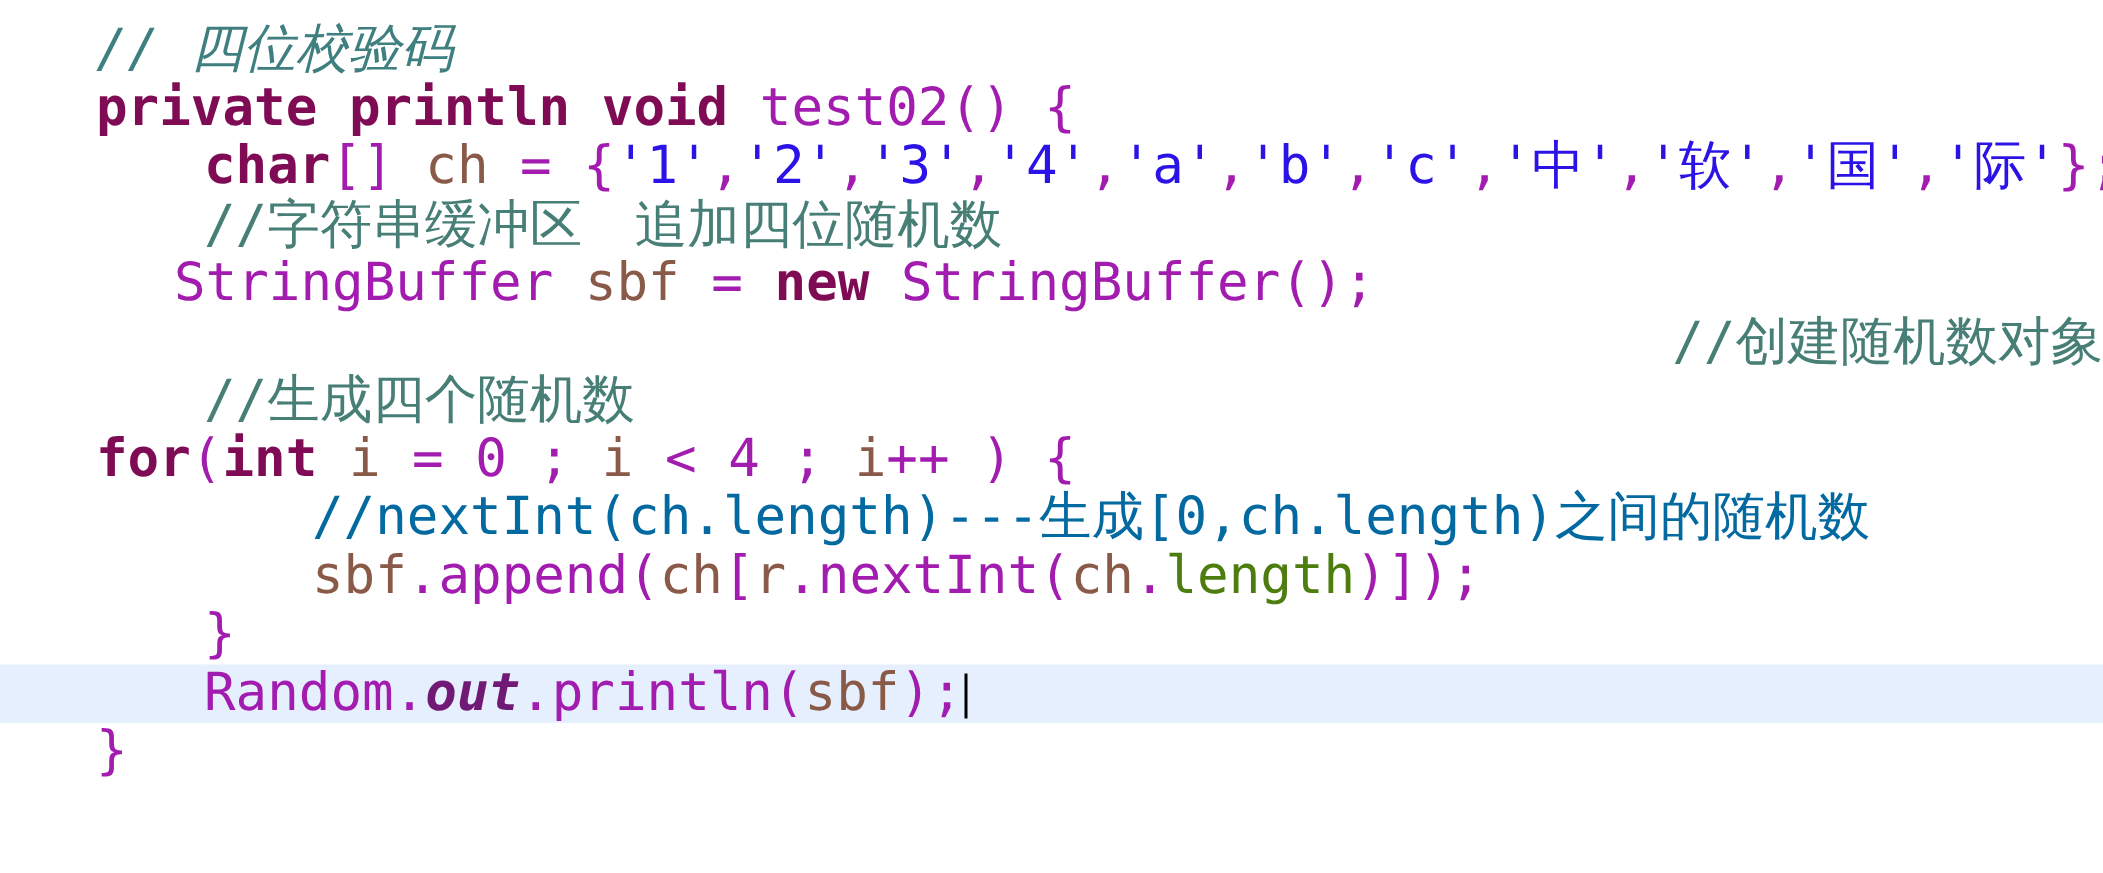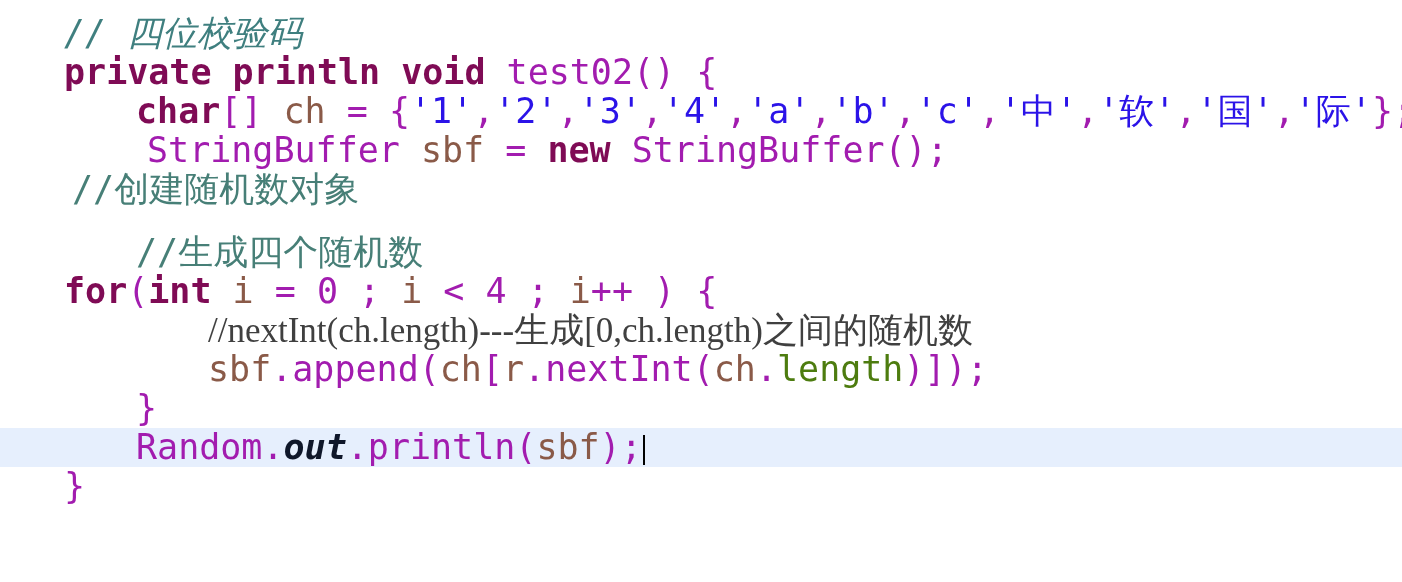--- a/index.html
+++ b/index.html
@@ -36,46 +36,47 @@
 
   .code-line.highlighted {
     background: #e6effd;
   }
 
   
   .tok-kw      { color: #7f0b55; font-weight: bold; text-align: right; }
   .tok-plain   { color: #a21caf; }
   .tok-var     { color: #8a5a48; }
   .tok-field   { color: #4d7c0f; }
-  .tok-static  { color: #0f172a; font-weight: bold; font-style: italic; }
+  .tok-static  { color: #701a75; font-weight: bold; font-style: italic; }
   .tok-str     { color: #2b13e8; }
-  .tok-cmt     { color: #404040; font-family: Liberation Serif, serif; }
+  .tok-cmt     { color: #0369a1; }
   .tok-cmt-cn  { color: #477f77; }
   .tok-cmt-it  { color: #3f7f7f; font-style: italic; }
 
   .caret {
     display: inline-block;
     width: 0;
     border-left: 2px solid #000000;
     height: 30px;
     vertical-align: -6px;
     margin-left: 1px;
   }
 </style>
 </head>
 <body>
 
 <div id="editor" style="background: rgb(255, 255, 255);">
   <div id="code-area">
       <div class="code-line" style="padding-left: 64px;"><span class="tok-cmt-it">// 四位校验码</span></div>
       <div class="code-line" style="padding-left: 64px;"><span class="tok-kw">private</span><span class="tok-plain"> </span><span class="tok-kw">println</span><span class="tok-plain"> </span><span class="tok-kw">void</span><span class="tok-plain"> test02() {</span></div>
       <div class="code-line" style="padding-left: 136px;"><span class="tok-kw">char</span><span class="tok-plain">[] </span><span class="tok-var">ch</span><span class="tok-plain"> = {</span><span class="tok-str">'1'</span><span class="tok-plain">,</span><span class="tok-str">'2'</span><span class="tok-plain">,</span><span class="tok-str">'3'</span><span class="tok-plain">,</span><span class="tok-str">'4'</span><span class="tok-plain">,</span><span class="tok-str">'a'</span><span class="tok-plain">,</span><span class="tok-str">'b'</span><span class="tok-plain">,</span><span class="tok-str">'c'</span><span class="tok-plain">,</span><span class="tok-str">'中'</span><span class="tok-plain">,</span><span class="tok-str">'软'</span><span class="tok-plain">,</span><span class="tok-str">'国'</span><span class="tok-plain">,</span><span class="tok-str">'际'</span><span class="tok-plain">};</span></div>
-      <div class="code-line" style="padding-left: 116px; margin-left: 31px;"><span class="tok-plain">StringBuffer </span><span class="tok-var">sbf</span><span class="tok-plain"> = </span><span class="tok-kw">new</span><span class="tok-plain"> StringBuffer();</span></div>
-      <div class="code-line" style="padding-left: 72px;"><span class="tok-cmt-cn">//创建随机数对象</span></div>
-      <div class="code-line" style="padding-left: 136px; margin-top: 24px;"><span class="tok-cmt-cn">//生成四个随机数</span></div>
+      <div class="code-line" style="padding-left: 136px;"><span class="tok-cmt-cn">//字符串缓冲区　追加四位随机数</span></div>
+      <div class="code-line" style="padding-left: 116px;"><span class="tok-plain">StringBuffer </span><span class="tok-var">sbf</span><span class="tok-plain"> = </span><span class="tok-kw">new</span><span class="tok-plain"> StringBuffer();</span></div>
+      <div class="code-line" style="padding-left: 116px; text-align: right;"><span class="tok-cmt-cn">//创建随机数对象</span></div>
+      <div class="code-line" style="padding-left: 136px;"><span class="tok-cmt-cn">//生成四个随机数</span></div>
       <div class="code-line" style=""><span class="tok-kw">for</span><span class="tok-plain">(</span><span class="tok-kw">int</span><span class="tok-plain"> </span><span class="tok-var">i</span><span class="tok-plain"> = 0 ; </span><span class="tok-var">i</span><span class="tok-plain"> &lt; 4 ; </span><span class="tok-var">i</span><span class="tok-plain">++ ) {</span></div>
       <div class="code-line" style="padding-left: 208px;"><span class="tok-cmt">//nextInt(ch.length)---生成[0,ch.length)之间的随机数</span></div>
       <div class="code-line" style="padding-left: 208px;"><span class="tok-var">sbf</span><span class="tok-plain">.append(</span><span class="tok-var">ch</span><span class="tok-plain">[</span><span class="tok-var">r</span><span class="tok-plain">.nextInt(</span><span class="tok-var">ch</span><span class="tok-plain">.</span><span class="tok-field">length</span><span class="tok-plain">)]);</span></div>
       <div class="code-line" style="padding-left: 136px;"><span class="tok-plain">}</span></div>
       <div class="code-line highlighted" style="padding-left: 136px; background: rgb(230, 239, 253);"><span class="tok-plain">Random.</span><span class="tok-static">out</span><span class="tok-plain">.println(</span><span class="tok-var">sbf</span><span class="tok-plain">);</span><span class="caret"></span></div>
       <div class="code-line" style="padding-left: 64px;"><span class="tok-plain">}</span></div>
     </div>
 </div>
 
 </body></html>

